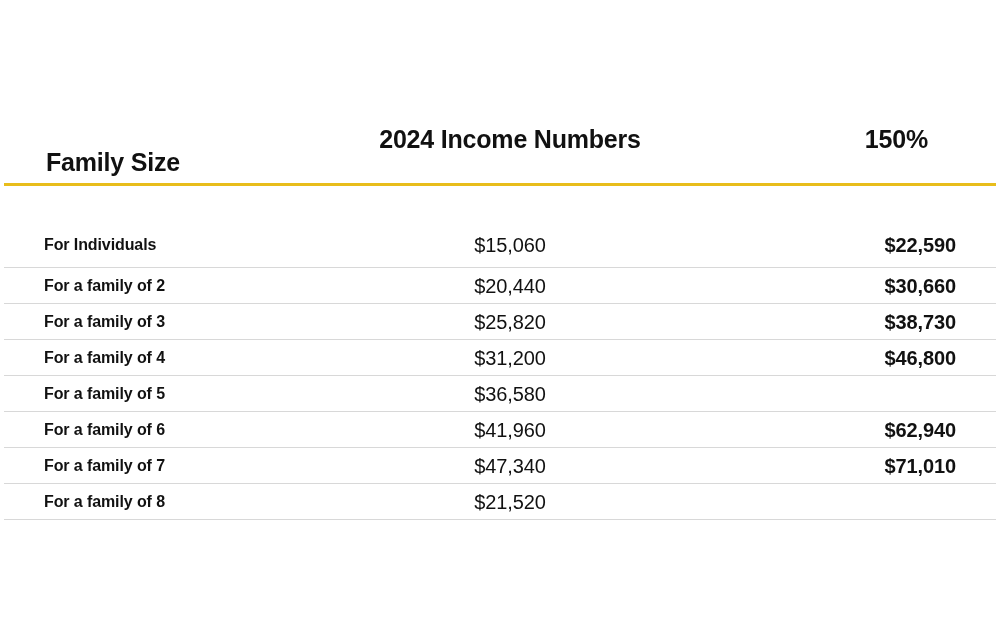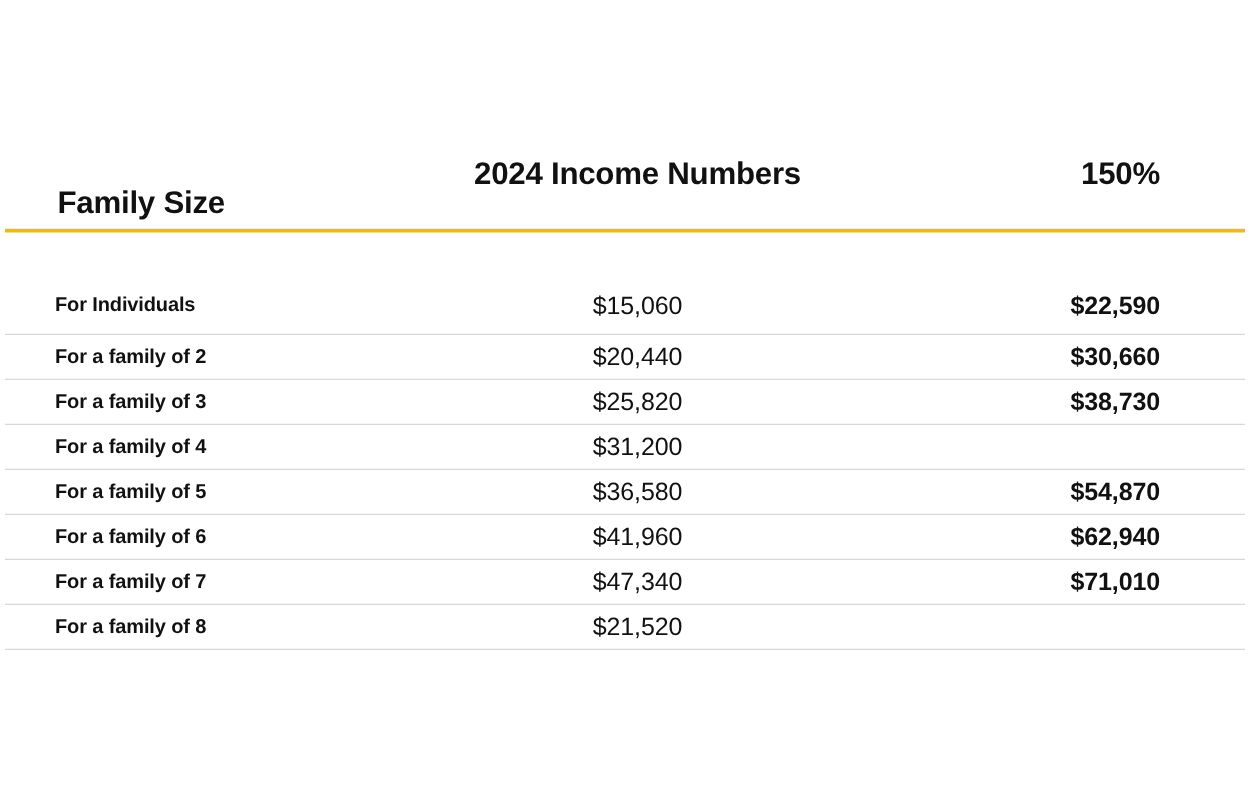--- a/index.html
+++ b/index.html
@@ -109,21 +109,21 @@
   .c2 {
     width: 420px;
     text-align: center;
     font-size: 20px;
     font-weight: normal;
     letter-spacing: -0.1px;
   }
   .c3 {
     width: 280px;
     box-sizing: border-box;
-    padding-right: 72px;
+    padding-right: 44px;
     text-align: right;
     font-size: 20px;
     font-weight: bold;
     letter-spacing: -0.1px;
   }
 </style>
 </head>
 <body>
 
 <div class="sheet">
@@ -155,27 +155,27 @@
     <div class="row">
       <div class="c1">For a family of  3</div>
       <div class="c2">$25,820</div>
       <div class="c3">$38,730</div>
       <div class="sep"></div>
     </div>
 
     <div class="row">
       <div class="c1">For a family of  4</div>
       <div class="c2">$31,200</div>
+      <div class="c3">$46,800</div>
       <div class="sep"></div>
     </div>
 
     <div class="row">
       <div class="c1">For a family of  5</div>
       <div class="c2">$36,580</div>
-      <div class="c3">$54,870</div>
       <div class="sep"></div>
     </div>
 
     <div class="row">
       <div class="c1">For a family of  6</div>
       <div class="c2">$41,960</div>
       <div class="c3">$62,940</div>
       <div class="sep"></div>
     </div>
 

